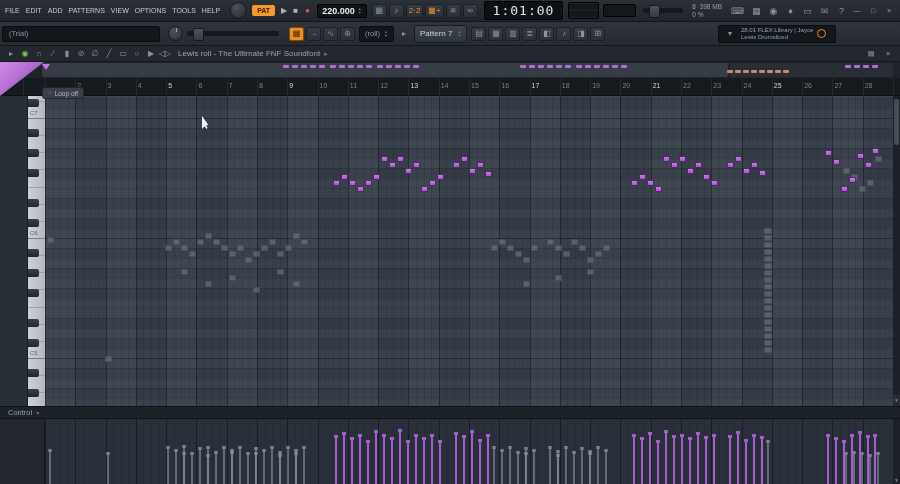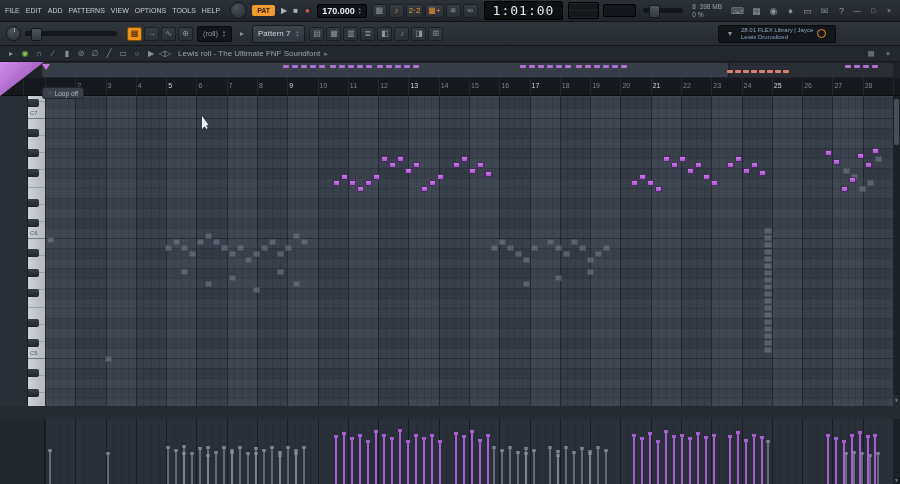--- a/index.html
+++ b/index.html
@@ -170,21 +170,21 @@
         <span class="menu-item">OPTIONS</span>
         <span class="menu-item">TOOLS</span>
         <span class="menu-item">HELP</span>
       </div>
     <div class="logo-knob"></div>
     <span class="pat-badge">PAT</span>
     <span class="tbtn">▶</span>
     <span class="tbtn">■</span>
     <span class="tbtn rec">●</span>
     <div class="tempo-box">
-      <span>170.000</span>
+      <span>220.000</span>
       <span class="stepper">
           <i>▲</i>
           <i>▼</i>
         </span>
     </div>
     <div class="strip">
         <div class="ibox">▦</div>
         <div class="ibox accent">♪</div>
         <div class="ibox accent">2·2</div>
         <div class="ibox accent">▦+</div>
@@ -211,20 +211,21 @@
         <div class="ibox flat">?</div>
       </div>
     <div class="win-controls">
       <span class="wbtn">—</span>
       <span class="wbtn">□</span>
       <span class="wbtn">×</span>
     </div>
   </div>
 
   <div class="toolbar2">
+    <div class="channel-box">(Trial)</div>
     <div class="knob"></div>
     <div class="hslider long">
       <div class="thumb"></div>
     </div>
     <div class="strip">
         <div class="ibox orange">▦</div>
         <div class="ibox">→</div>
         <div class="ibox">∿</div>
         <div class="ibox">⊕</div>
       </div>
@@ -478,20 +479,24 @@
       <div class="note" style="left: 804px; top: 81px;"></div>
       <div class="note" style="left: 812px; top: 57px;"></div>
       <div class="note" style="left: 820px; top: 66px;"></div>
       <div class="note" style="left: 827px; top: 52px;"></div>
     </div>
   <div class="vscroll">
     <div class="vthumb"></div>
   </div>
   <div class="vstep">▼</div>
 
+  <div class="ctrl-header">
+    <span class="ctrl-label">Control</span>
+    <span class="ctrl-chev">▾</span>
+  </div>
   <div class="ctrl-left"></div>
   <div class="ctrl-lane">
       <div class="vline g" style="left: 4px; height: 35px;"></div>
       <div class="vline g" style="left: 62px; height: 32px;"></div>
       <div class="vline g" style="left: 122px; height: 38px;"></div>
       <div class="vline g" style="left: 130px; height: 35px;"></div>
       <div class="vline g" style="left: 138px; height: 39px;"></div>
       <div class="vline g" style="left: 146px; height: 32px;"></div>
       <div class="vline g" style="left: 154px; height: 37px;"></div>
       <div class="vline g" style="left: 162px; height: 38px;"></div>

